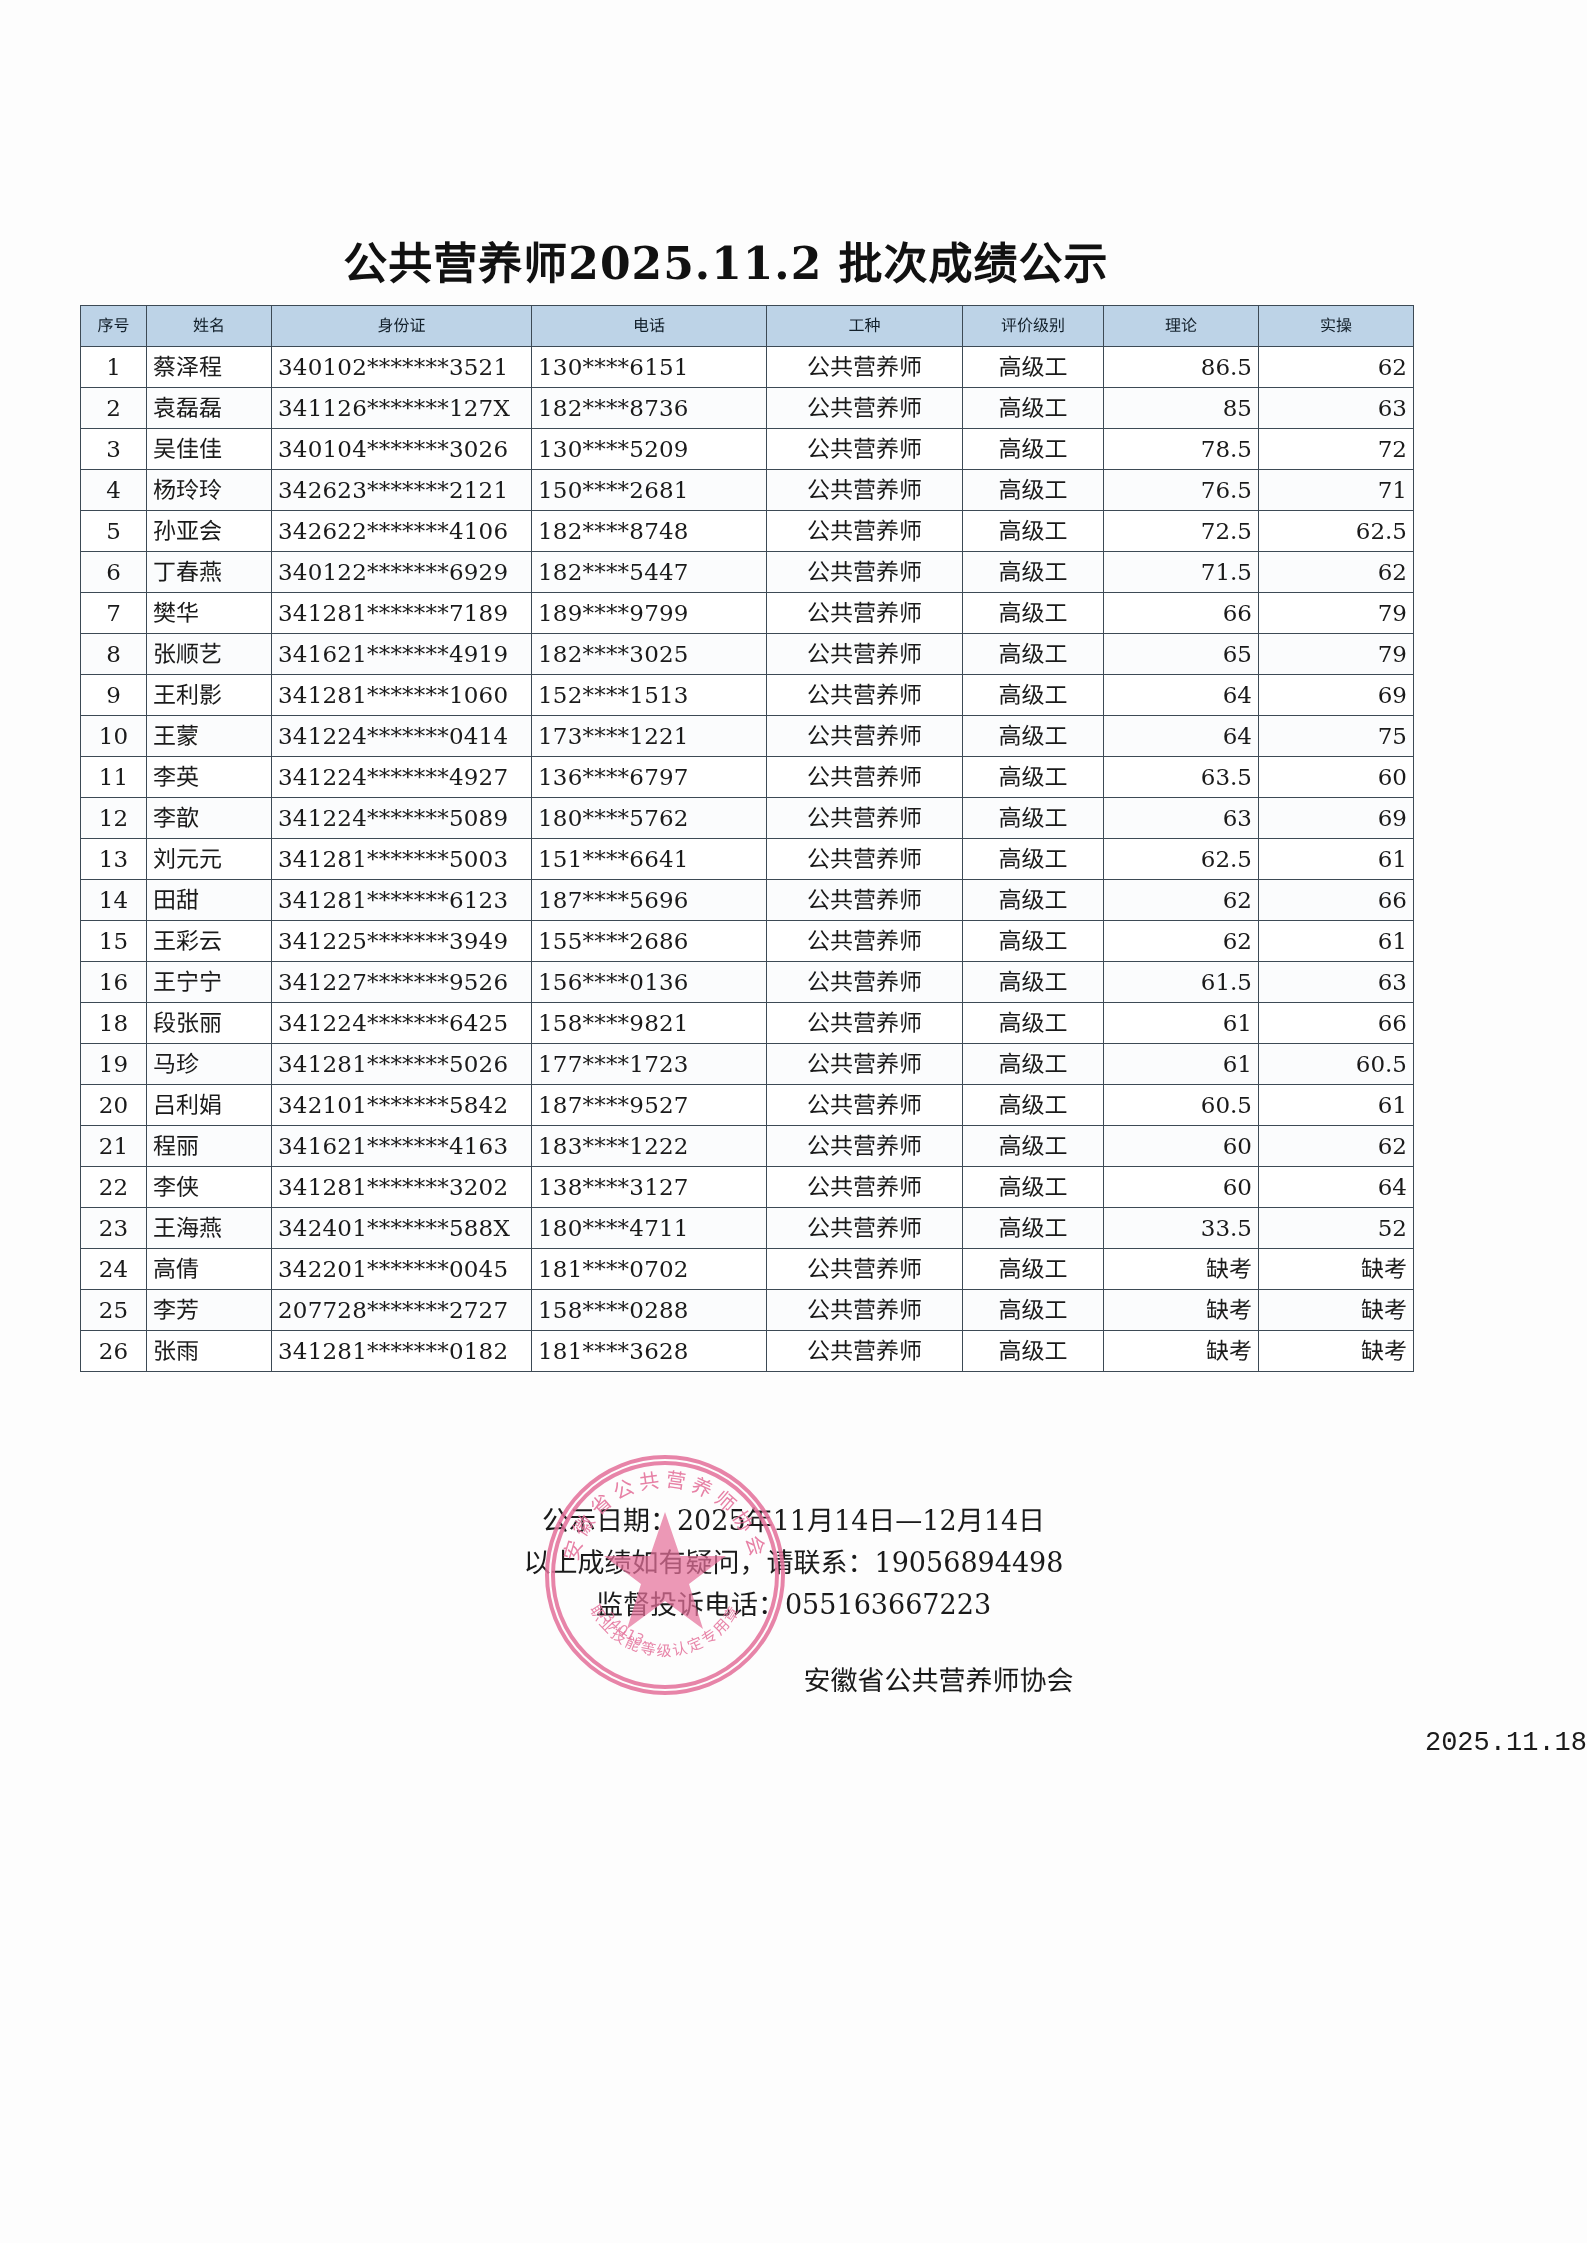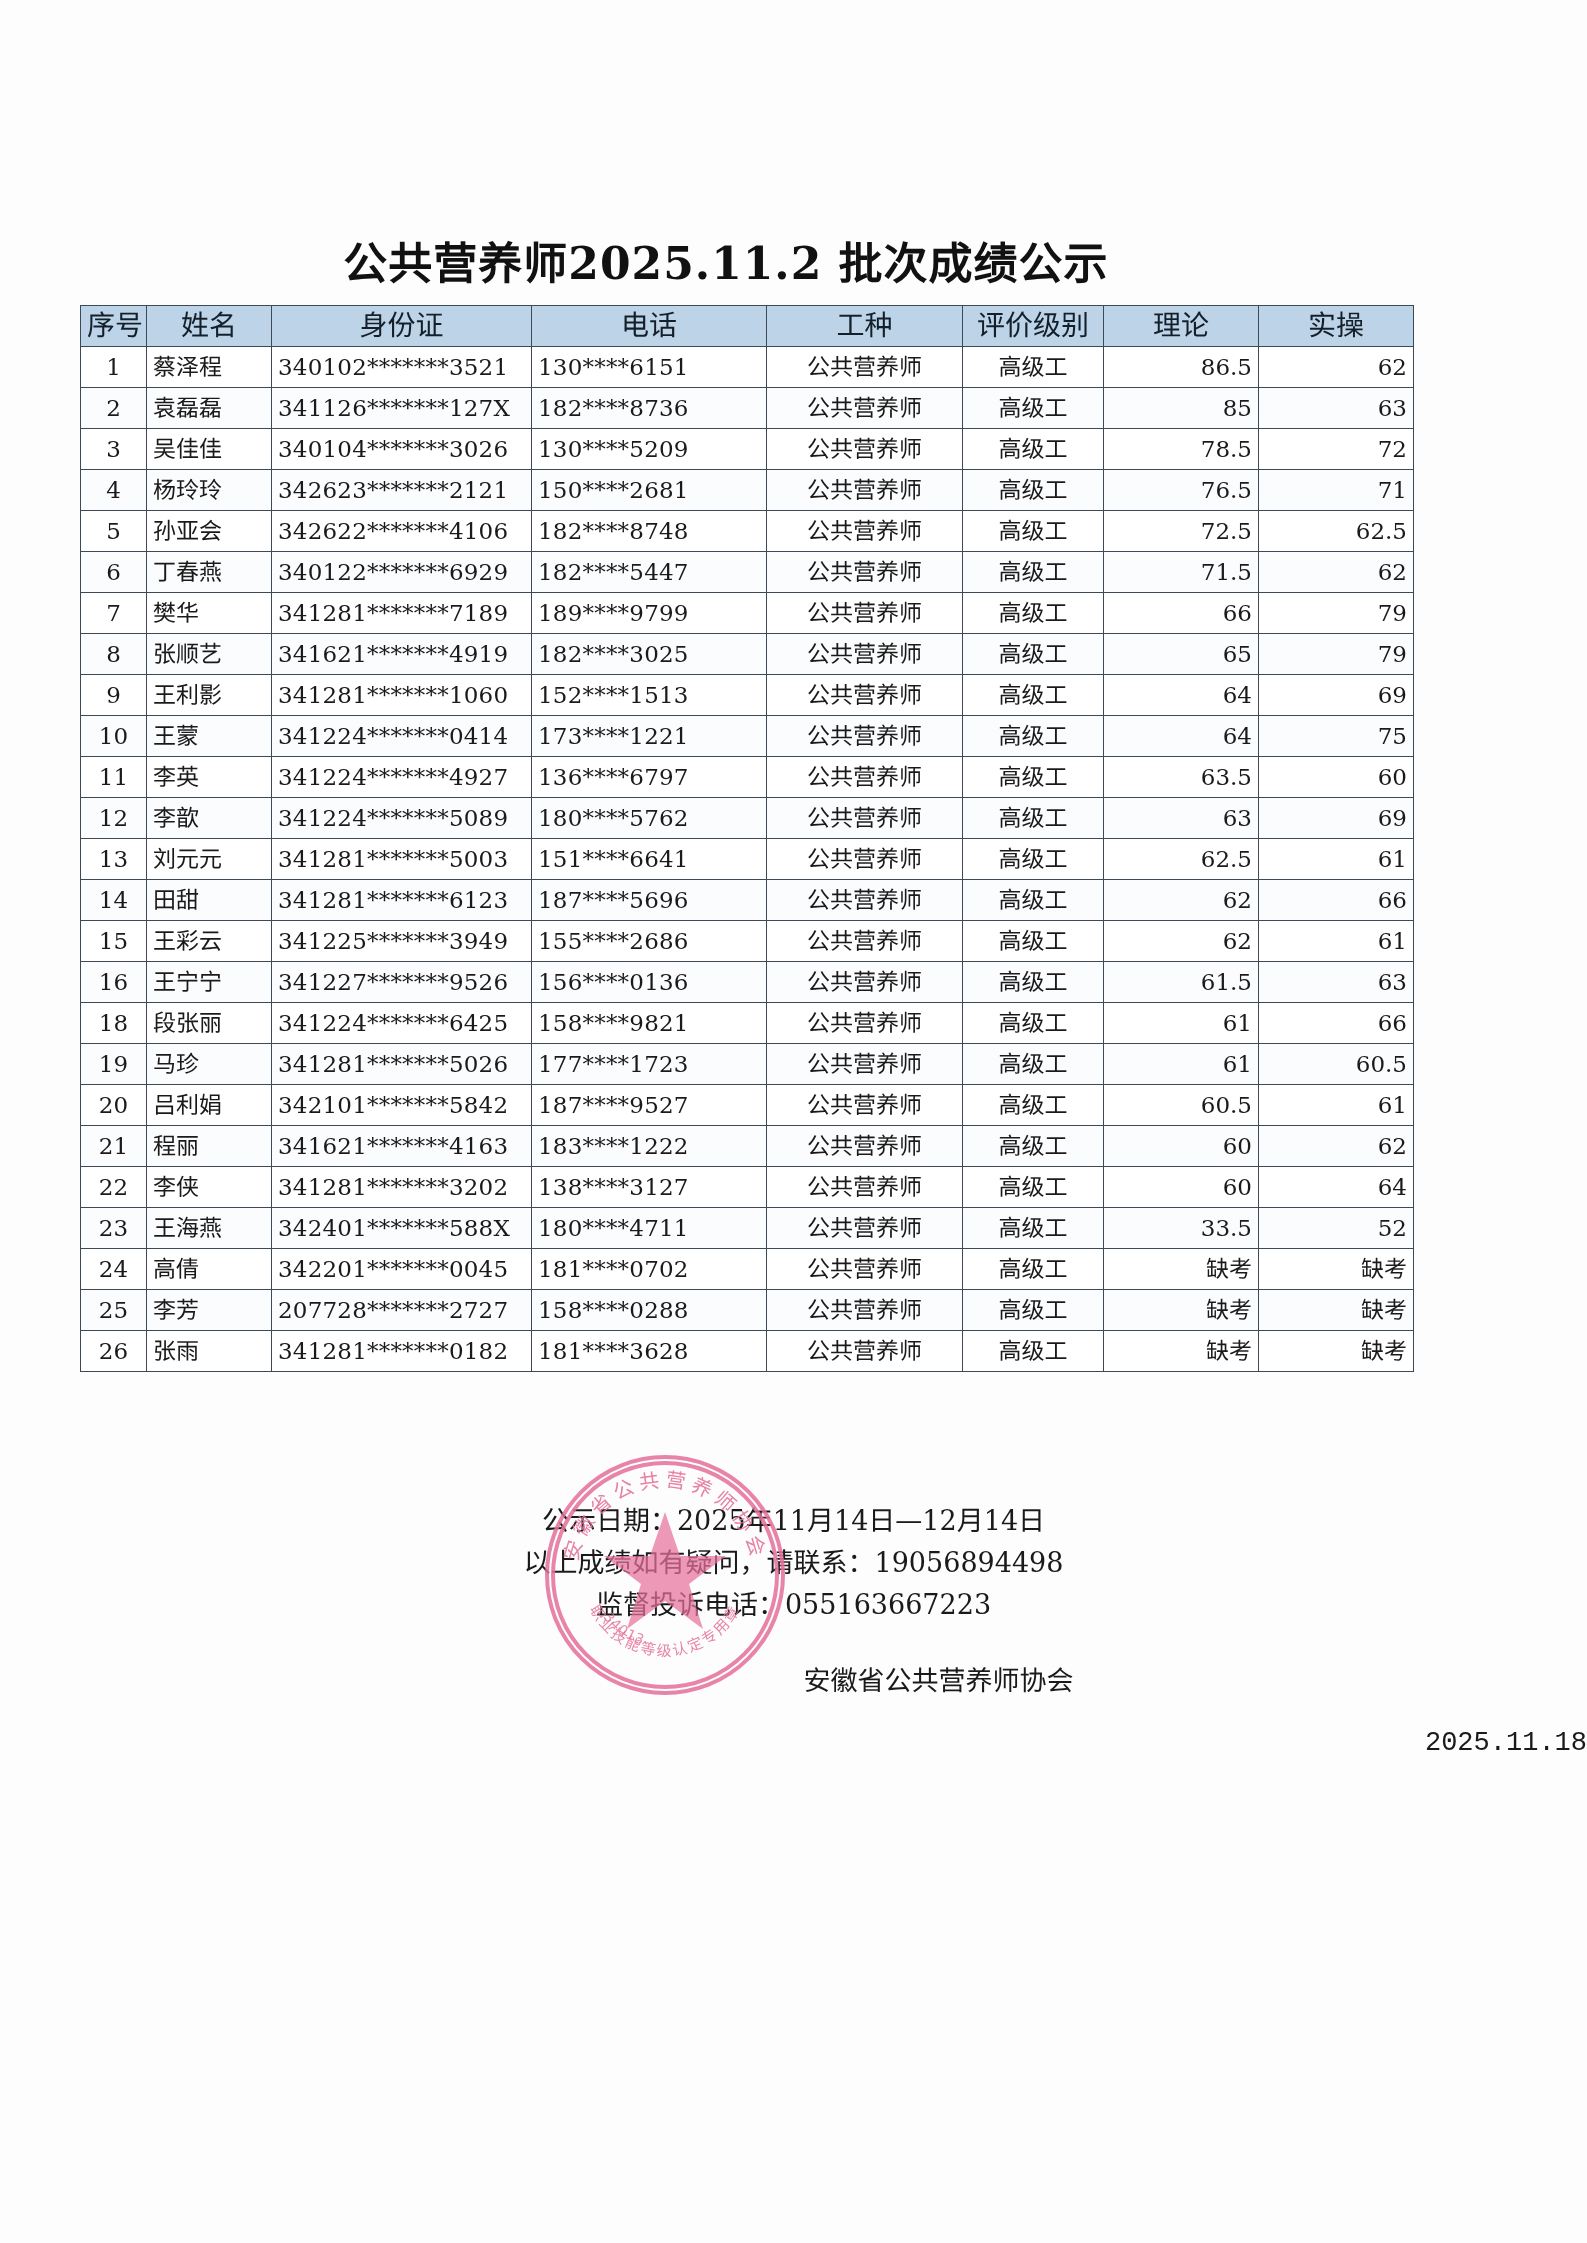--- a/index.html
+++ b/index.html
@@ -58,21 +58,21 @@
     padding: 0 6px;
     font-weight: normal;
     line-height: 1.05;
     overflow: hidden;
     white-space: nowrap;
   }
 
   table.scores thead th {
     background: #bdd3e7;
     text-align: center;
-    font-size: 28px;
+    font-size: 16px;
     font-weight: normal;
     color: #13202b;
   }
 
   
   col.c-idx   { width: 66px; }
   col.c-name  { width: 125px; }
   col.c-id    { width: 260px; }
   col.c-phone { width: 235px; }
   col.c-job   { width: 196px; }

